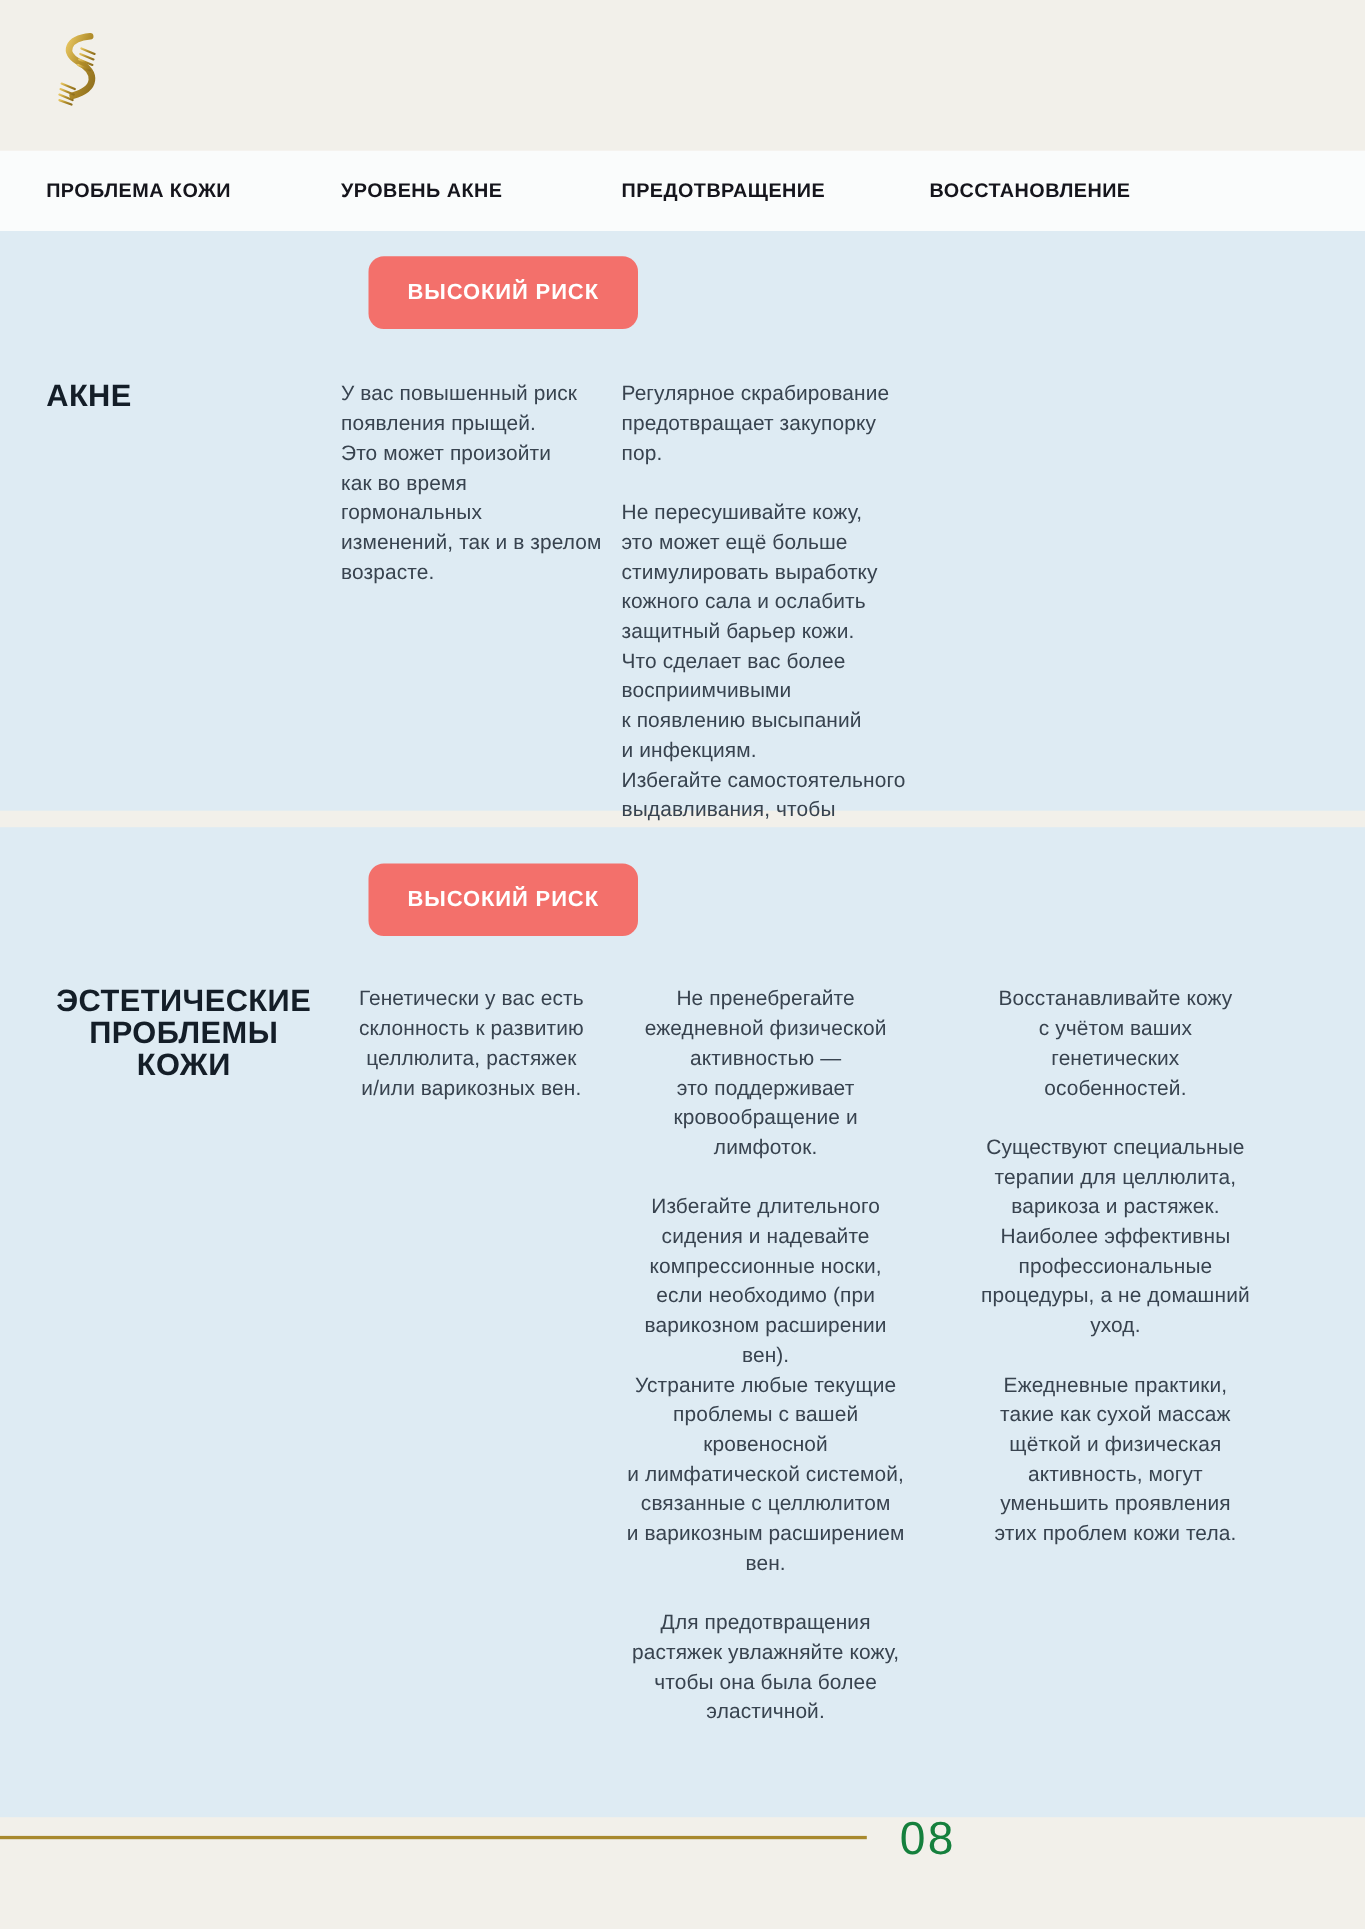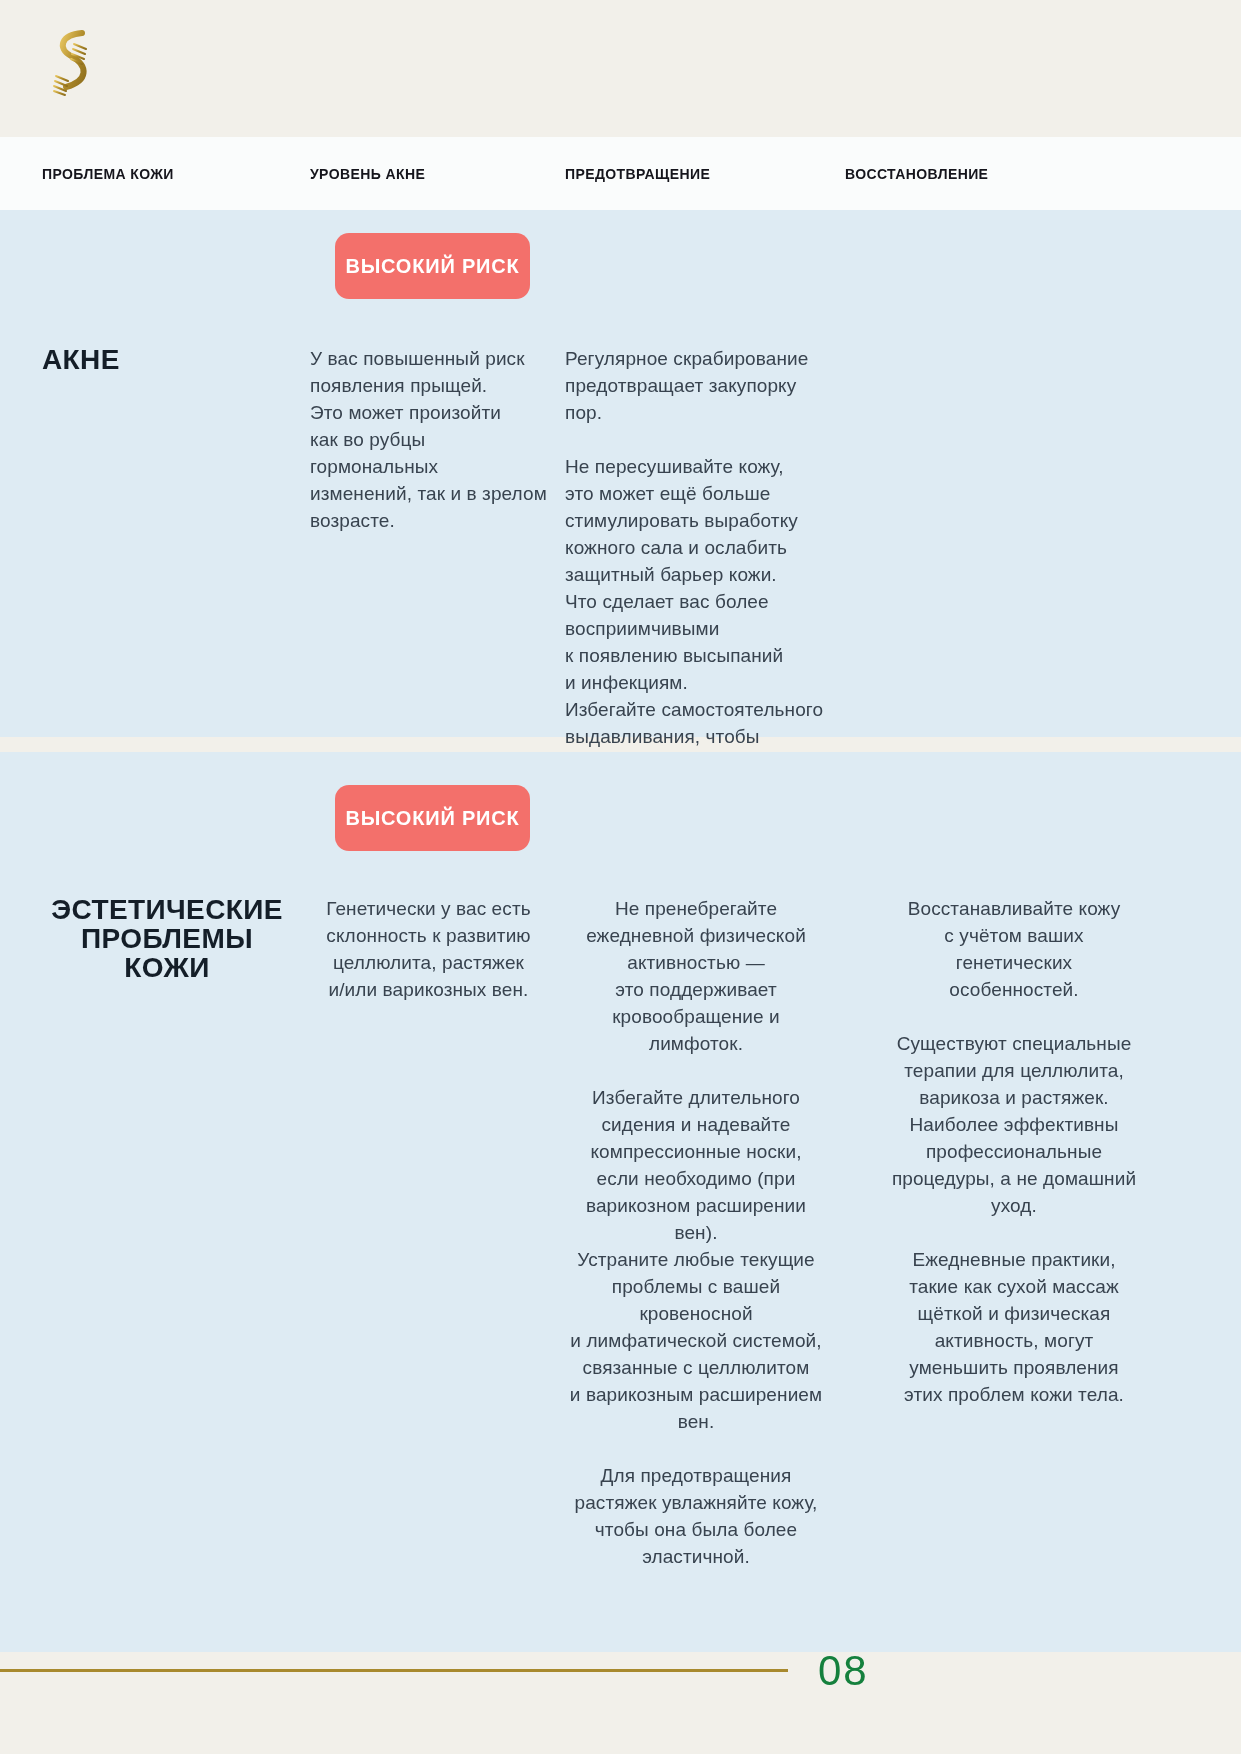--- a/index.html
+++ b/index.html
@@ -37,40 +37,40 @@
   .header-strip {
     position: absolute;
     top: 137px;
     left: 0;
     width: 100%;
     height: 73px;
     background: #fafcfc;
     align-items: center;
   }
   .header-cell {
-    font-size: 14px;
+    font-size: 18px;
     font-weight: 700;
     letter-spacing: 0.4px;
     color: #15151c;
   }
 
   
   .risk-section {
     position: absolute;
     left: 0;
     width: 100%;
     background: #deebf3;
   }
   .section-1 { top: 210px; height: 527px; }
   .section-2 { top: 752px; height: 900px; }
 
   .badge {
     position: absolute;
     left: 335px;
-    width: 195px;
+    width: 245px;
     height: 66px;
     background: #f3706b;
     border-radius: 14px;
     display: flex;
     align-items: center;
     justify-content: center;
     color: #ffffff;
     font-size: 20px;
     font-weight: 700;
     letter-spacing: 0.8px;
@@ -157,21 +157,21 @@
     <div class="header-cell">ВОССТАНОВЛЕНИЕ</div>
   </div>
 
   <section class="risk-section section-1">
     <div class="badge">ВЫСОКИЙ РИСК</div>
     <div class="content-row grid">
       <div class="cell problem">АКНЕ</div>
       <div class="cell">У вас повышенный риск
 появления прыщей.
 Это может произойти
-как во рубцы гормональных
+как во время гормональных
 изменений, так и в зрелом
 возрасте.</div>
       <div class="cell">Регулярное скрабирование
 предотвращает закупорку
 пор.
 
 Не пересушивайте кожу,
 это может ещё больше
 стимулировать выработку
 кожного сала и ослабить

